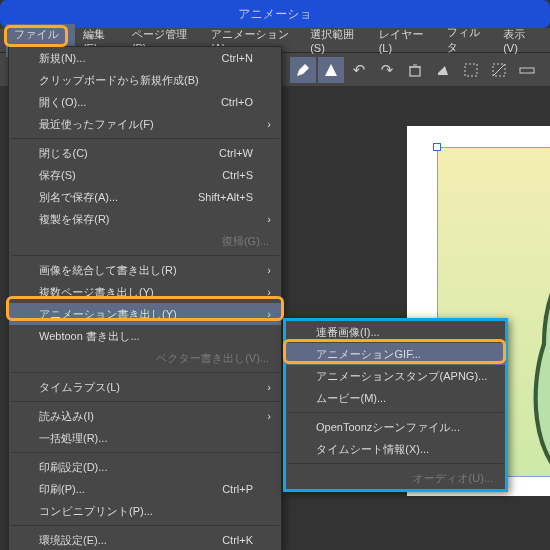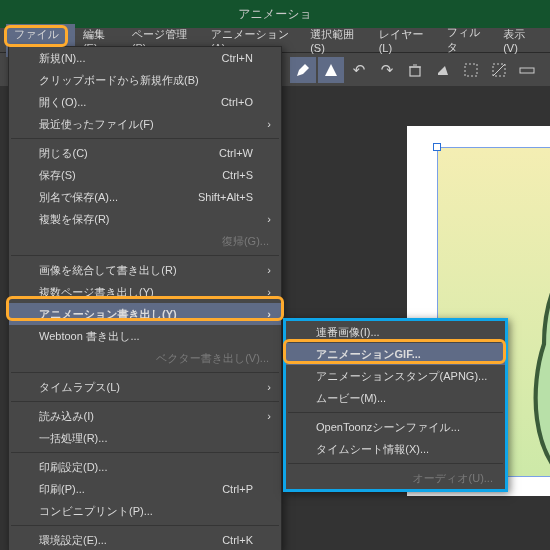--- a/index.html
+++ b/index.html
@@ -1,29 +1,29 @@
 <!DOCTYPE html>
 <html><head>
 <meta charset="utf-8">
 <style>
   * { margin: 0; padding: 0; box-sizing: border-box; font-family: "Meiryo UI", "Yu Gothic UI", sans-serif; }
   body { width: 550px; height: 550px; background: #333; overflow: hidden; position: relative; }
   
-  .titlebar { height: 28px; background: #14532d; color: #c8c8c8; font-size: 12px; text-align: center; line-height: 28px; }
+  .titlebar { height: 28px; background: #1d4ed8; color: #c8c8c8; font-size: 12px; text-align: center; line-height: 28px; border-radius: 7px; }
   
   .menubar { height: 24px; background: #474747; display: flex; align-items: center; padding: 0 6px; }
   .menubar > div { color: #d8d8d8; font-size: 11px; padding: 3px 8px; cursor: pointer; }
   .menubar > .active { background: #5f6b86; }
   
   .hl-orange { position: absolute; border: 3px solid #ffab2e; border-radius: 6px; pointer-events: none; z-index: 500; }
   
   .dropdown { position: absolute; top: 46px; left: 8px; width: 274px; background: #474747; border: 1px solid #2a2a2a; box-shadow: 2px 2px 8px rgba(0,0,0,0.5); z-index: 100; }
   .mi { display: flex; align-items: center; color: #dcdcdc; font-size: 11px; height: 22px; padding: 0 12px 0 30px; cursor: pointer; position: relative; }
   .mi.disabled { color: #7a7a7a; justify-content: flex-end; }
-  .mi.hover { background: #5f6b86; font-weight: bold; }
+  .mi.hover { background: #5f6b86; }
   .mi .short { position: absolute; right: 28px; }
   .mi .arrow { position: absolute; right: 10px; }
   .sep { height: 1px; background: #353535; margin: 3px 2px; }
   
   .submenu { position: absolute; left: 283px; top: 318px; width: 225px; background: #474747; border: 3px solid #0ea5e9; box-shadow: 2px 2px 8px rgba(0,0,0,0.5); z-index: 101; }
   
   .toolbar { height: 34px; background: #474747; border-top: 1px solid #2a2a2a; display: flex; align-items: center; padding-left: 290px; gap: 2px; }
   .tbtn { width: 26px; height: 26px; display: flex; align-items: center; justify-content: center; color: #cfcfcf; font-size: 15px; }
   .tbtn.active { background: #5f6b86; }
   .tbtn svg { width: 16px; height: 16px; }

